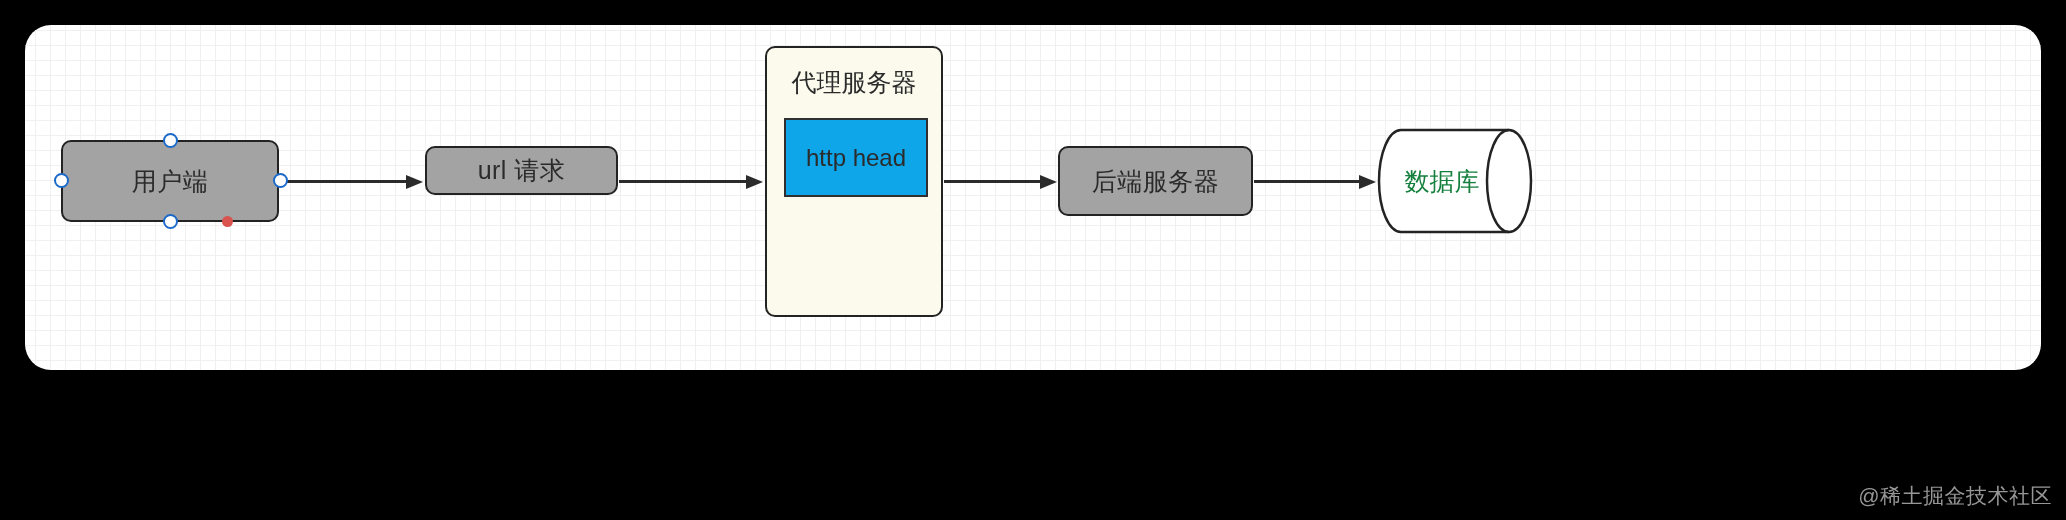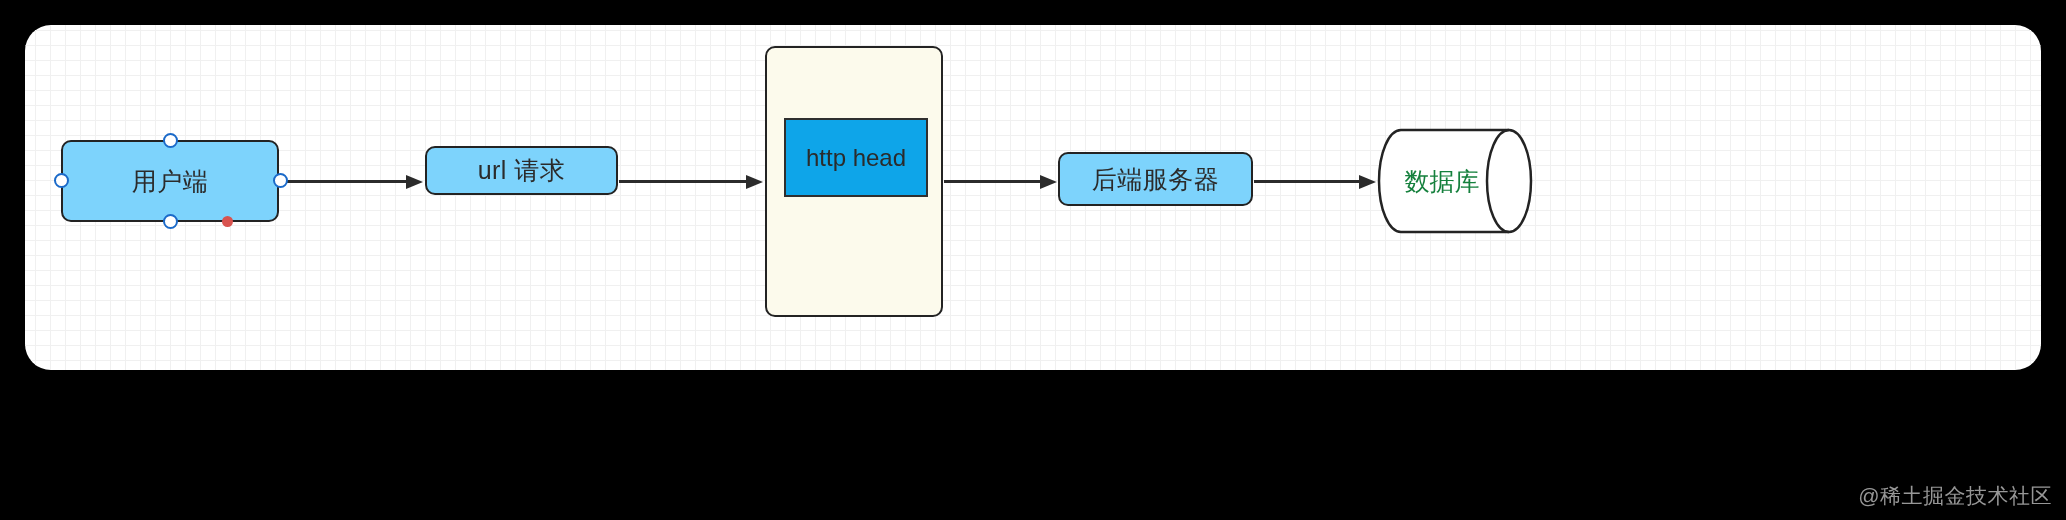--- a/index.html
+++ b/index.html
@@ -46,35 +46,35 @@
 
   #shape-layer {
     position: absolute;
     inset: 0;
   }
 
   
   .node {
     position: absolute;
     box-sizing: border-box;
-    background: #7dd3fc;
+    background: #a3a3a3;
     border: 2.5px solid #232323;
     border-radius: 10px;
     display: flex;
     align-items: center;
     justify-content: center;
     color: #2b2b2b;
     font-size: 25px;
     letter-spacing: 0.5px;
     white-space: nowrap;
   }
 
   #node-client   { left: 36px;  top: 115px; width: 218px; height: 82px; }
   #node-url      { left: 400px; top: 121px; width: 193px; height: 49px; }
-  #node-backend  { left: 1033px;top: 121px; width: 195px; height: 54px; margin-top: 6px; }
+  #node-backend  { left: 1033px;top: 121px; width: 195px; height: 70px; }
 
   
   #node-proxy {
     position: absolute;
     left: 740px;
     top: 21px;
     width: 178px;
     height: 271px;
     box-sizing: border-box;
     background: #fcfaec;
@@ -225,20 +225,21 @@
     </div>
 
     <div class="node" id="node-url">url 请求</div>
 
     <div class="arrow" id="arrow-2">
       <div class="arrow-line"></div>
       <div class="arrow-head"></div>
     </div>
 
     <div id="node-proxy">
+      <div id="proxy-title">代理服务器</div>
       <div class="sub-box" id="sub-http-head">http head</div>
     </div>
 
     <div class="arrow" id="arrow-3">
       <div class="arrow-line"></div>
       <div class="arrow-head"></div>
     </div>
 
     <div class="node" id="node-backend">后端服务器</div>
 

